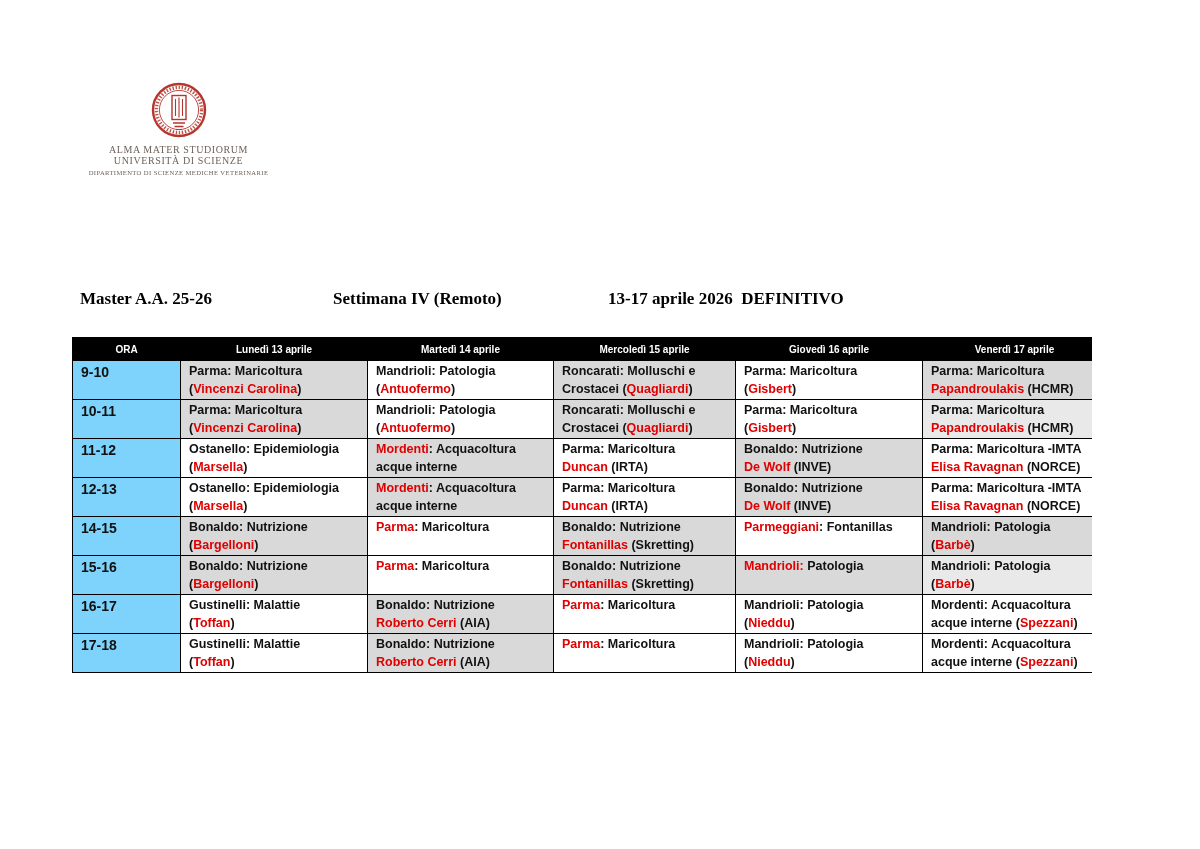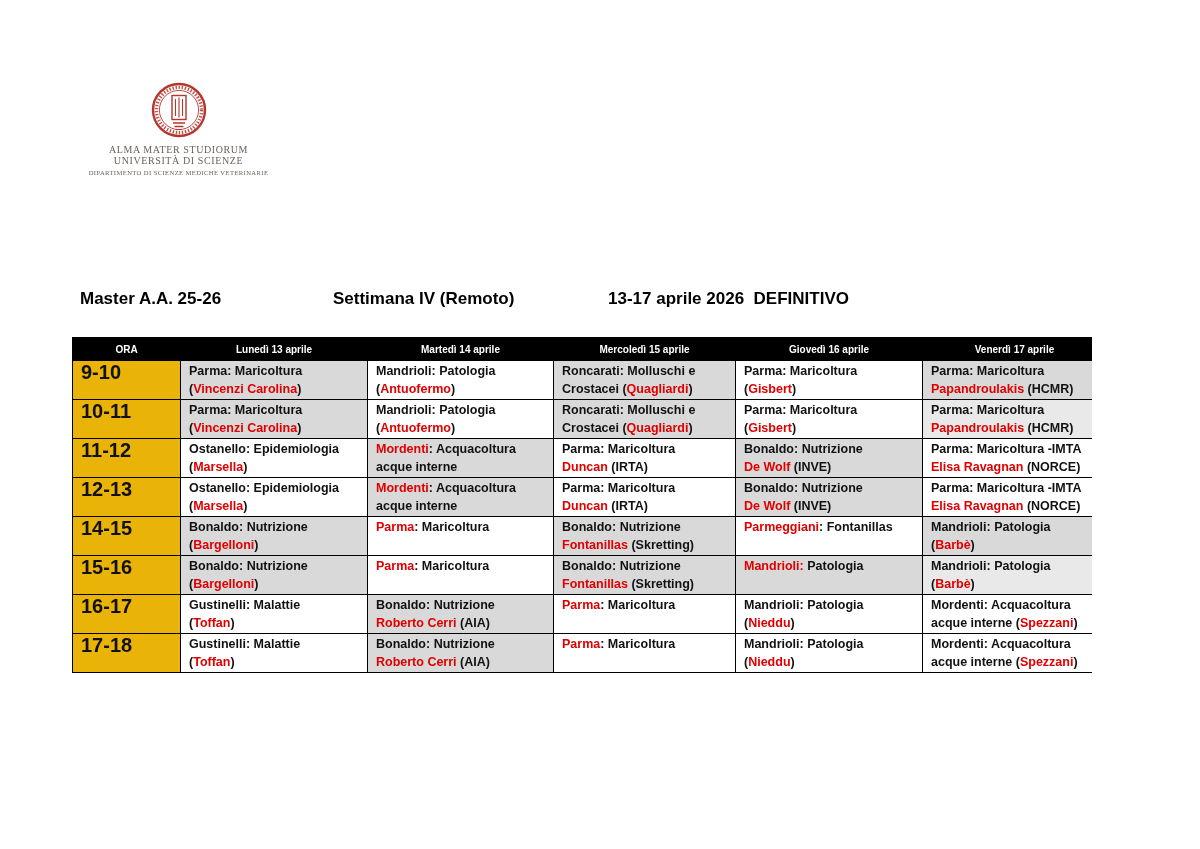--- a/index.html
+++ b/index.html
@@ -11,41 +11,41 @@
   
   .logo-block { position:absolute; left:86px; top:82px; width:185px; text-align:center; }
   .logo-seal { display:block; margin:0 auto 4px auto; }
   .logo-line { font-family:"Liberation Serif", serif; color:var(--logo-text); line-height:11px; letter-spacing:0.6px; }
   .logo-line.l1, .logo-line.l2 { font-size:10px; }
   .logo-line.l3 { font-size:6.6px; letter-spacing:0.4px; margin-top:1px; }
 
   
   .doc-title { position:absolute; left:80px; top:224px; font-size:14.5px; font-weight:bold; color:#000; }
   .subtitle-row { position:absolute; left:0; top:289px; width:1200px; font-size:17px; font-weight:bold; color:#000; }
-  .subtitle-row span { position:absolute; white-space:pre; }
+  .subtitle-row span { position:absolute; white-space:pre;font-family:Liberation Serif, serif; }
   .sub-program { left:80px; }
   .sub-week   { left:333px; }
   .sub-dates  { left:608px;text-align:right; }
 
   
   table.schedule {
     position:absolute; left:72px; top:337px; width:1034px;
     border-collapse:collapse; table-layout:fixed;
   }
   table.schedule th, table.schedule td { border:1px solid #000; box-sizing:border-box; }
   table.schedule thead th {
     background:var(--header-bg); color:var(--header-fg);
     font-size:10px; font-weight:bold; height:23px; padding:0; text-align:center;
   }
   table.schedule tbody td {
     vertical-align:top; height:39px; padding:1px 4px 1px 8px;
     font-size:12.5px; font-weight:bold; color:#111; line-height:18px;
     background:#fff;
   }
-  table.schedule td.time-cell { font-size:20px; padding-top:2px; background:#eab308; }
+  table.schedule td.time-cell { font-size:14px; padding-top:2px; background:#7dd3fc; }
   td.bg-gray { background:var(--cell-gray) !important; }
   td.bg-lightgray { background:var(--cell-lightgray) !important; }
   .seg-red { color:var(--red); }
   .cell-line { white-space:nowrap; }
 </style>
 </head>
 <body>
 
 <div class="page">
 

